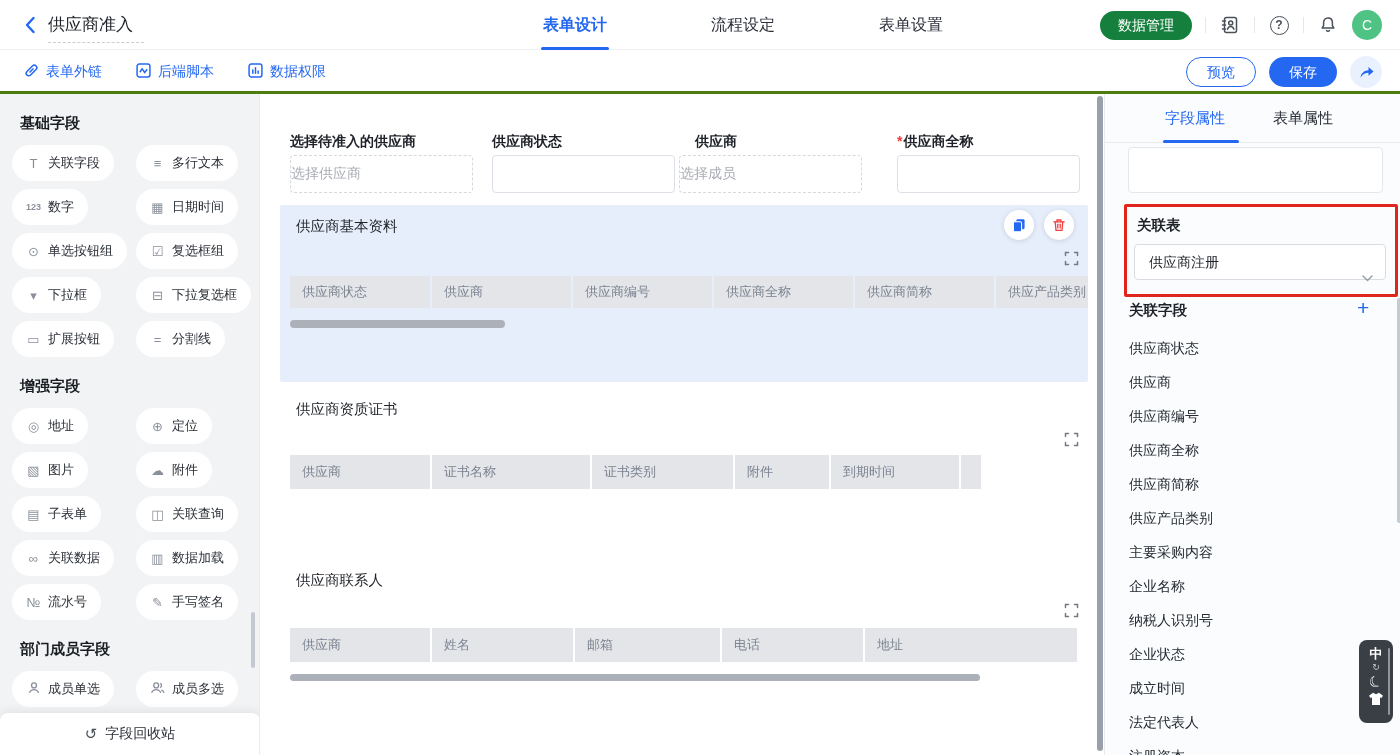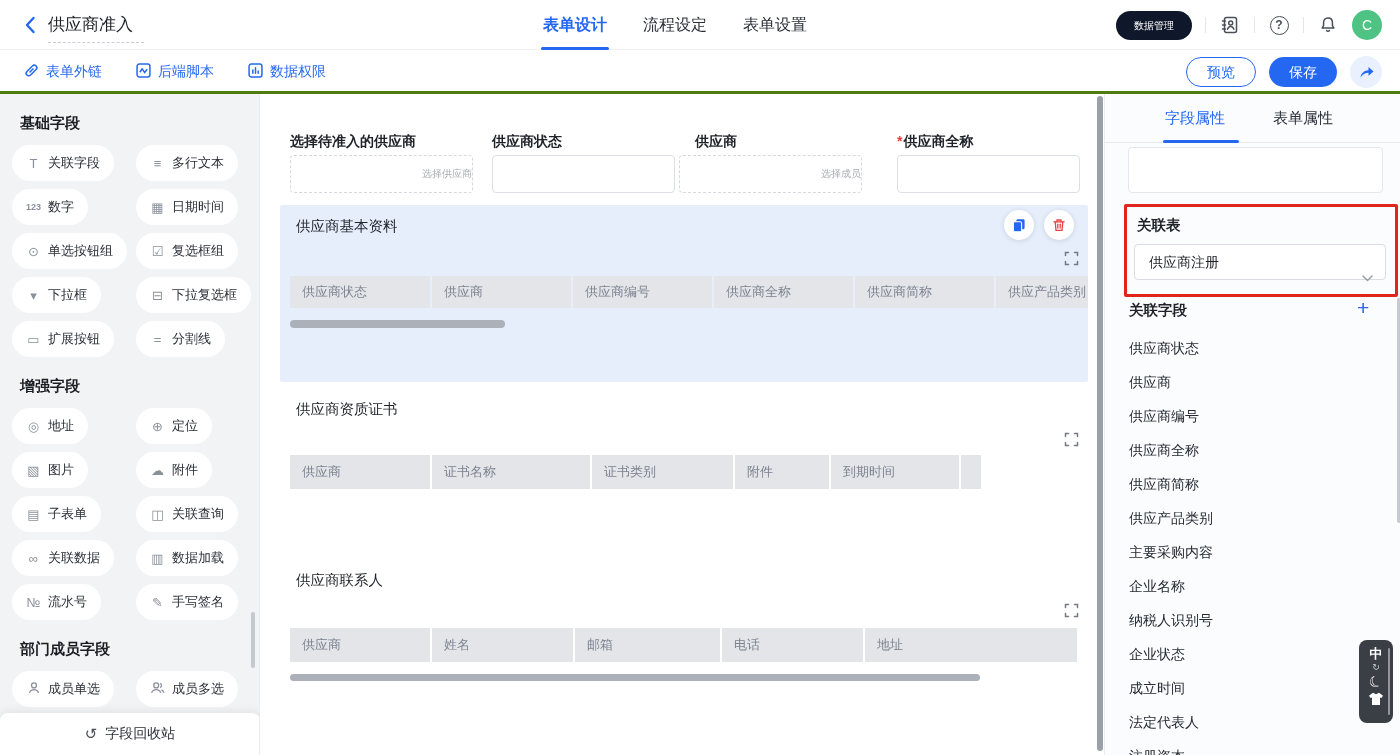--- a/index.html
+++ b/index.html
@@ -5,26 +5,26 @@
   * { margin:0; padding:0; box-sizing:border-box; }
   body { background:#fff; }
   .app { position:relative; width:1400px; height:755px; overflow:hidden;
          font-family:"Liberation Sans","DejaVu Sans",sans-serif; color:#262b33; background:#fff; }
 
   
   .header { position:absolute; left:0; top:0; width:1400px; height:50px; background:#fff; border-bottom:1px solid #eef0f3; z-index:5;}
   .back-btn { position:absolute; left:20px; top:14px; width:22px; height:22px; cursor:pointer; }
   .page-title { position:absolute; left:48px; top:13px; font-size:17px; font-weight:400; color:#1f2329; }
   .title-underline { position:absolute; left:48px; top:42px; width:96px; border-top:1px dashed #c8cdd5; }
-  .header-tabs { position:absolute; left:543px; top:0; height:50px; display:flex; gap:36px; }
+  .header-tabs { position:absolute; left:543px; top:0; height:50px; display:flex; gap:104px; }
   .htab { position:relative; height:50px; line-height:50px; font-size:16px; color:#2a2f38; cursor:pointer; }
   .htab.active { color:#2468f2; font-weight:600; }
   .htab-underline { position:absolute; bottom:0; left:50%; transform:translateX(-50%); width:68px; height:3px; background:#2468f2; border-radius:2px; }
   .hdr-right { position:absolute; right:18px; top:0; height:50px; display:flex; align-items:center; gap:13px; }
-  .pill-green { height:29px; padding:0 18px; border-radius:15px; background:#0f172a; color:#fff; font-size:10px; line-height:29px; cursor:pointer; }
+  .pill-green { height:29px; padding:0 18px; border-radius:15px; background:#15803d; color:#fff; font-size:14px; line-height:29px; cursor:pointer; }
   .vdiv { width:1px; height:16px; background:#e3e6eb; }
   .hicon { width:22px; height:22px; display:flex; align-items:center; justify-content:center; cursor:pointer; }
   .help-circ { width:19px; height:19px; border:1.6px solid #4a4f58; border-radius:50%; font-size:12px; font-weight:700; color:#4a4f58; display:flex; align-items:center; justify-content:center; }
   .avatar { width:30px; height:30px; border-radius:50%; background:#4ec383; color:#fff; font-size:14px; display:flex; align-items:center; justify-content:center; cursor:pointer; }
 
   
   .subbar { position:absolute; left:0; top:50px; width:1400px; height:44px; background:#fff; border-bottom:3px solid #4d7c0f; z-index:5;padding-left:35px; }
   .sublinks { position:absolute; left:24px; top:0; height:44px; display:flex; gap:34px; }
   .slink { display:flex; align-items:center; gap:7px; color:#2468f2; font-size:14px; cursor:pointer; }
   .sub-right { position:absolute; right:18px; top:0; height:44px; display:flex; align-items:center; gap:13px; }
@@ -41,21 +41,21 @@
   .glyph.num { font-size:9px; font-weight:700; letter-spacing:0; }
   .pill.ghost { width:104px; }
   .recycle-bar { position:absolute; left:0; top:619px; width:260px; height:42px; background:#fff; display:flex; align-items:center; justify-content:center; gap:8px; font-size:14px; color:#2a2f36; box-shadow:0 -2px 8px rgba(31,35,41,.08); border-radius:8px 8px 0 0; z-index:3; cursor:pointer; }
   .recycle-glyph { color:#4a4f58; font-size:15px; }
   .sb-scrollbar { position:absolute; left:251px; top:518px; width:4px; height:56px; background:#c4c8d0; border-radius:2px; }
 
   
   .canvas { position:absolute; left:260px; top:94px; width:843px; height:661px; background:#fff; overflow:hidden; }
   .flabel { position:absolute; top:39px; font-size:14px; font-weight:700; color:#1f2329; white-space:nowrap; }
   .req { color:#f23a3a; margin-right:1px; }
-  .finput { position:absolute; top:61px; width:183px; height:38px; border-radius:4px; background:#fff; font-size:10px; color:#aaadb4; display:flex; align-items:center; justify-content:flex-end; cursor:pointer; }
+  .finput { position:absolute; top:61px; width:183px; height:38px; border-radius:4px; background:#fff; font-size:14px; color:#aaadb4; display:flex; align-items:center; justify-content:flex-start; cursor:pointer; }
   .finput.dashed { border:1px dashed #d5d8de; }
   .finput.solid { border:1px solid #dcdfe5; }
 
   .section { position:absolute; overflow:hidden; border-radius:2px; }
   .sec-title { position:absolute; left:16px; font-size:14.5px; font-weight:400; color:#1f2329;text-align:center; }
   .circle-btn { position:absolute; width:30px; height:30px; border-radius:50%; background:#fff; box-shadow:0 1px 5px rgba(31,35,41,.14); display:flex; align-items:center; justify-content:center; cursor:pointer; }
   .expand-ic { position:absolute; width:15px; height:15px; cursor:pointer; }
   .hdr-row { position:absolute; left:10px; display:flex; gap:2px; }
   .hcell { height:32px; background:#e3e5e9; color:#7c8390; font-size:13px; line-height:32px; padding-left:12px; flex:none; white-space:nowrap; overflow:hidden; }
   .hcell.h34 { height:34px; line-height:34px; }

